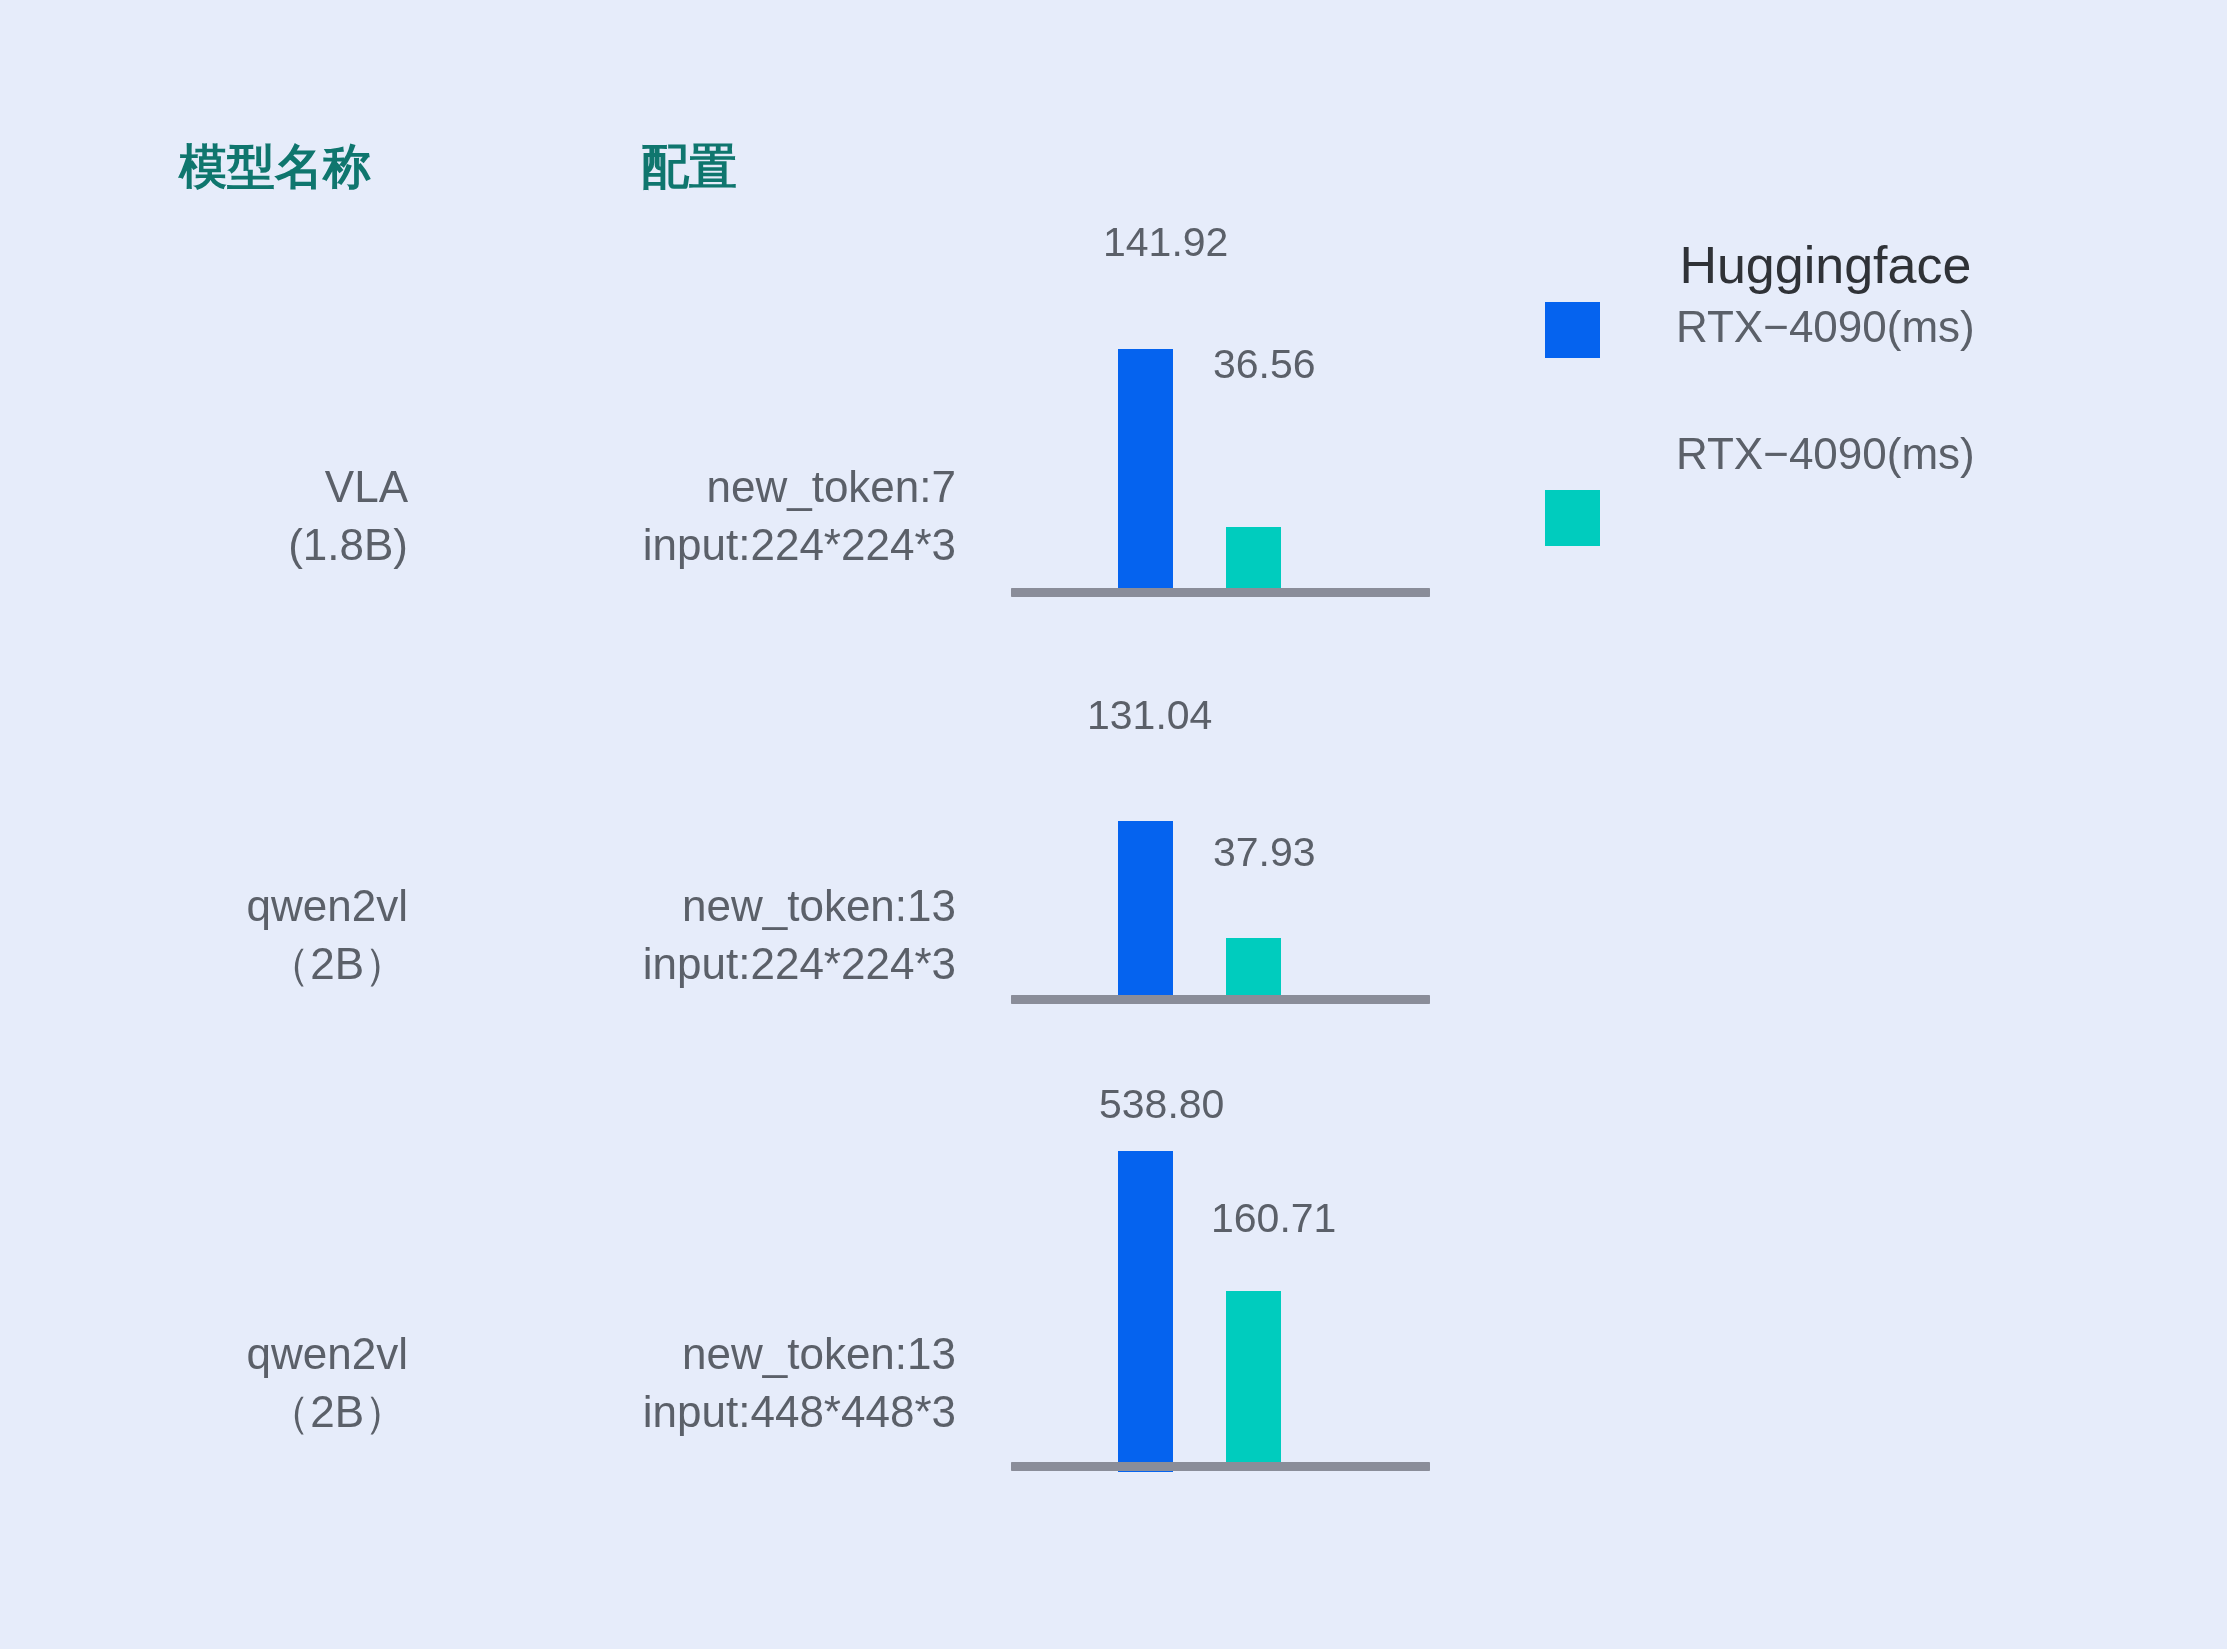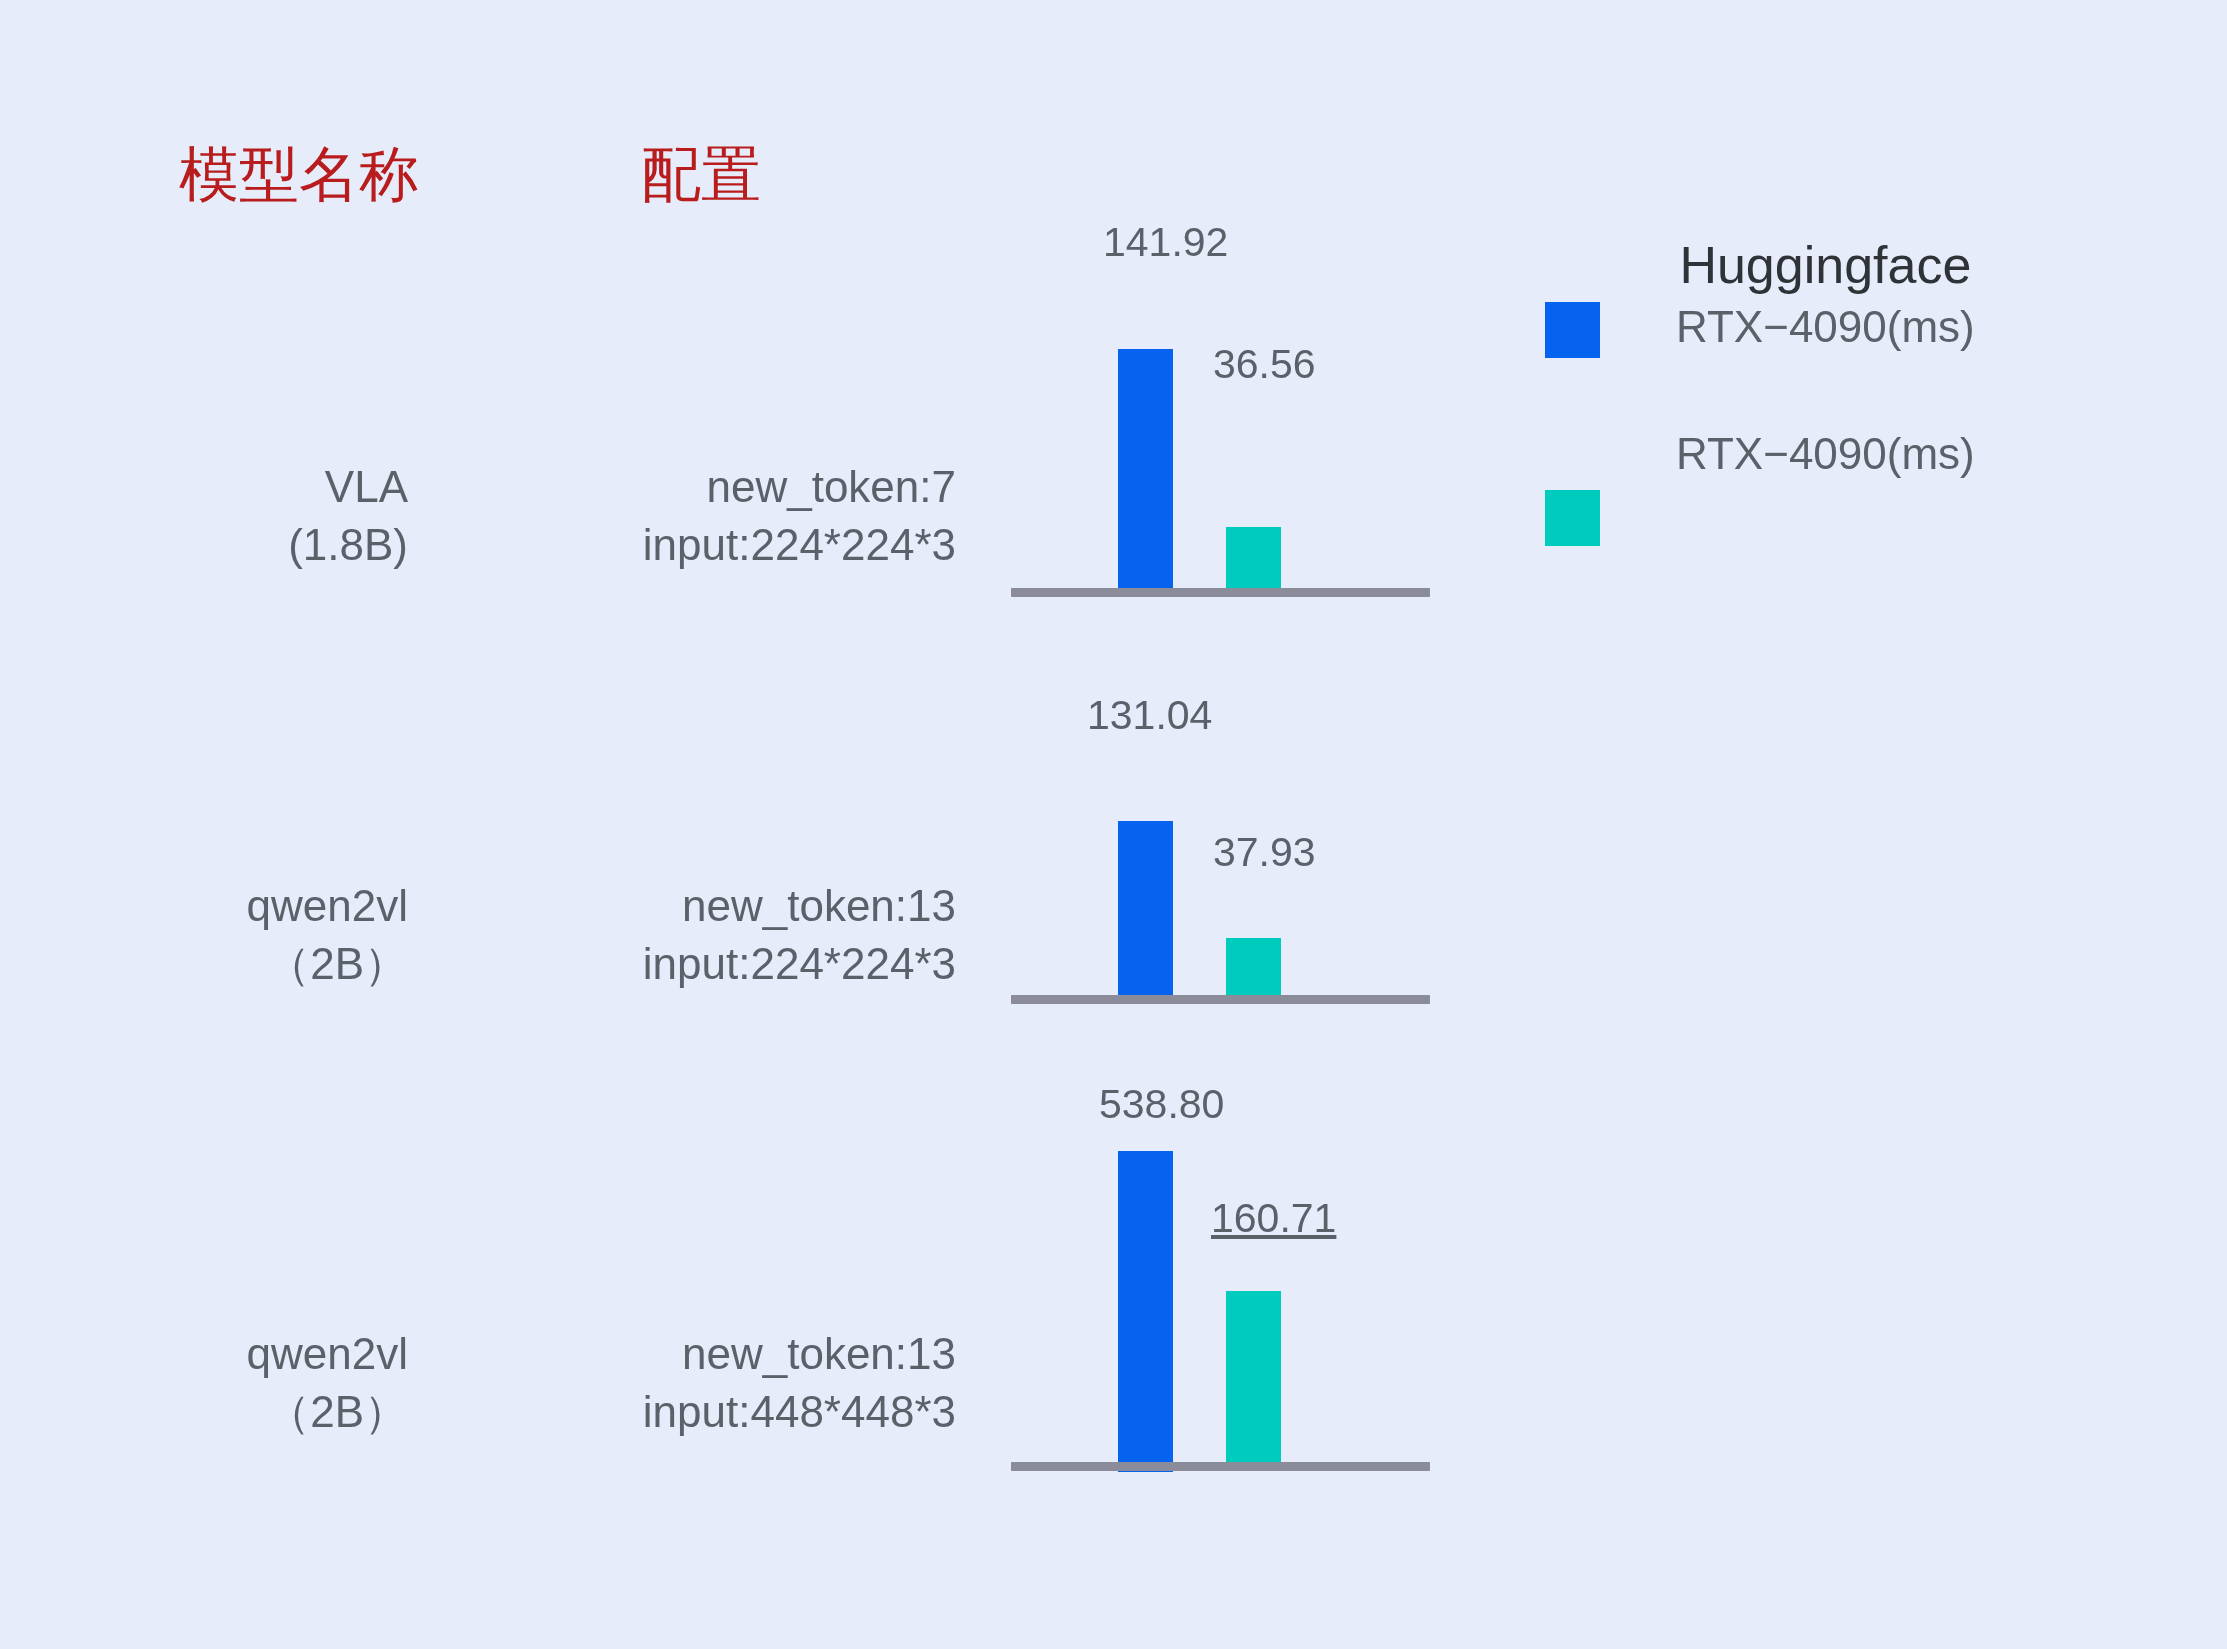--- a/index.html
+++ b/index.html
@@ -7,23 +7,23 @@
     width:2227px; height:1649px;
     background:#e6ecfa;
     font-family:"Liberation Sans", sans-serif;
     overflow:hidden;
   }
   .canvas { position:relative; width:2227px; height:1649px; }
 
   
   .col-header {
     position:absolute;
-    font-size:60px;
-    color:#b91c1c;
-    font-weight:400;
+    font-size:48px;
+    color:#0f766e;
+    font-weight:700;
     white-space:nowrap;
   }
   #hdr-model { left:179px; top:135px; }
   #hdr-config { left:641px; top:135px; }
 
   
   .row { position:absolute; left:0; width:2227px; }
   #row-0 { top:235px; height:392px; }
   #row-1 { top:658px; height:392px; }
   #row-2 { top:1074px; height:415px; }
@@ -145,21 +145,21 @@
     <div class="row-label label-model">
       <div>qwen2vl</div>
       <div>（2B）</div>
     </div>
     <div class="row-label label-config">
       <div>new_token:13</div>
       <div>input:448*448*3</div>
     </div>
     <div class="plot">
       <div class="bar-value" style="left:88px; top:7px;">538.80</div>
-      <div class="bar-value" style="left:200px; top:121px;text-decoration:underline;">160.71</div>
+      <div class="bar-value" style="left:200px; top:121px;">160.71</div>
       <div class="bar hf" style="top:77px; height:321px;"></div>
       <div class="bar genie" style="top:217px; height:171px;"></div>
       <div class="baseline"></div>
     </div>
   </div>
 
   <div class="legend">
     <div class="legend-item">
       <div class="legend-swatch hf"></div>
       <div class="legend-text">

